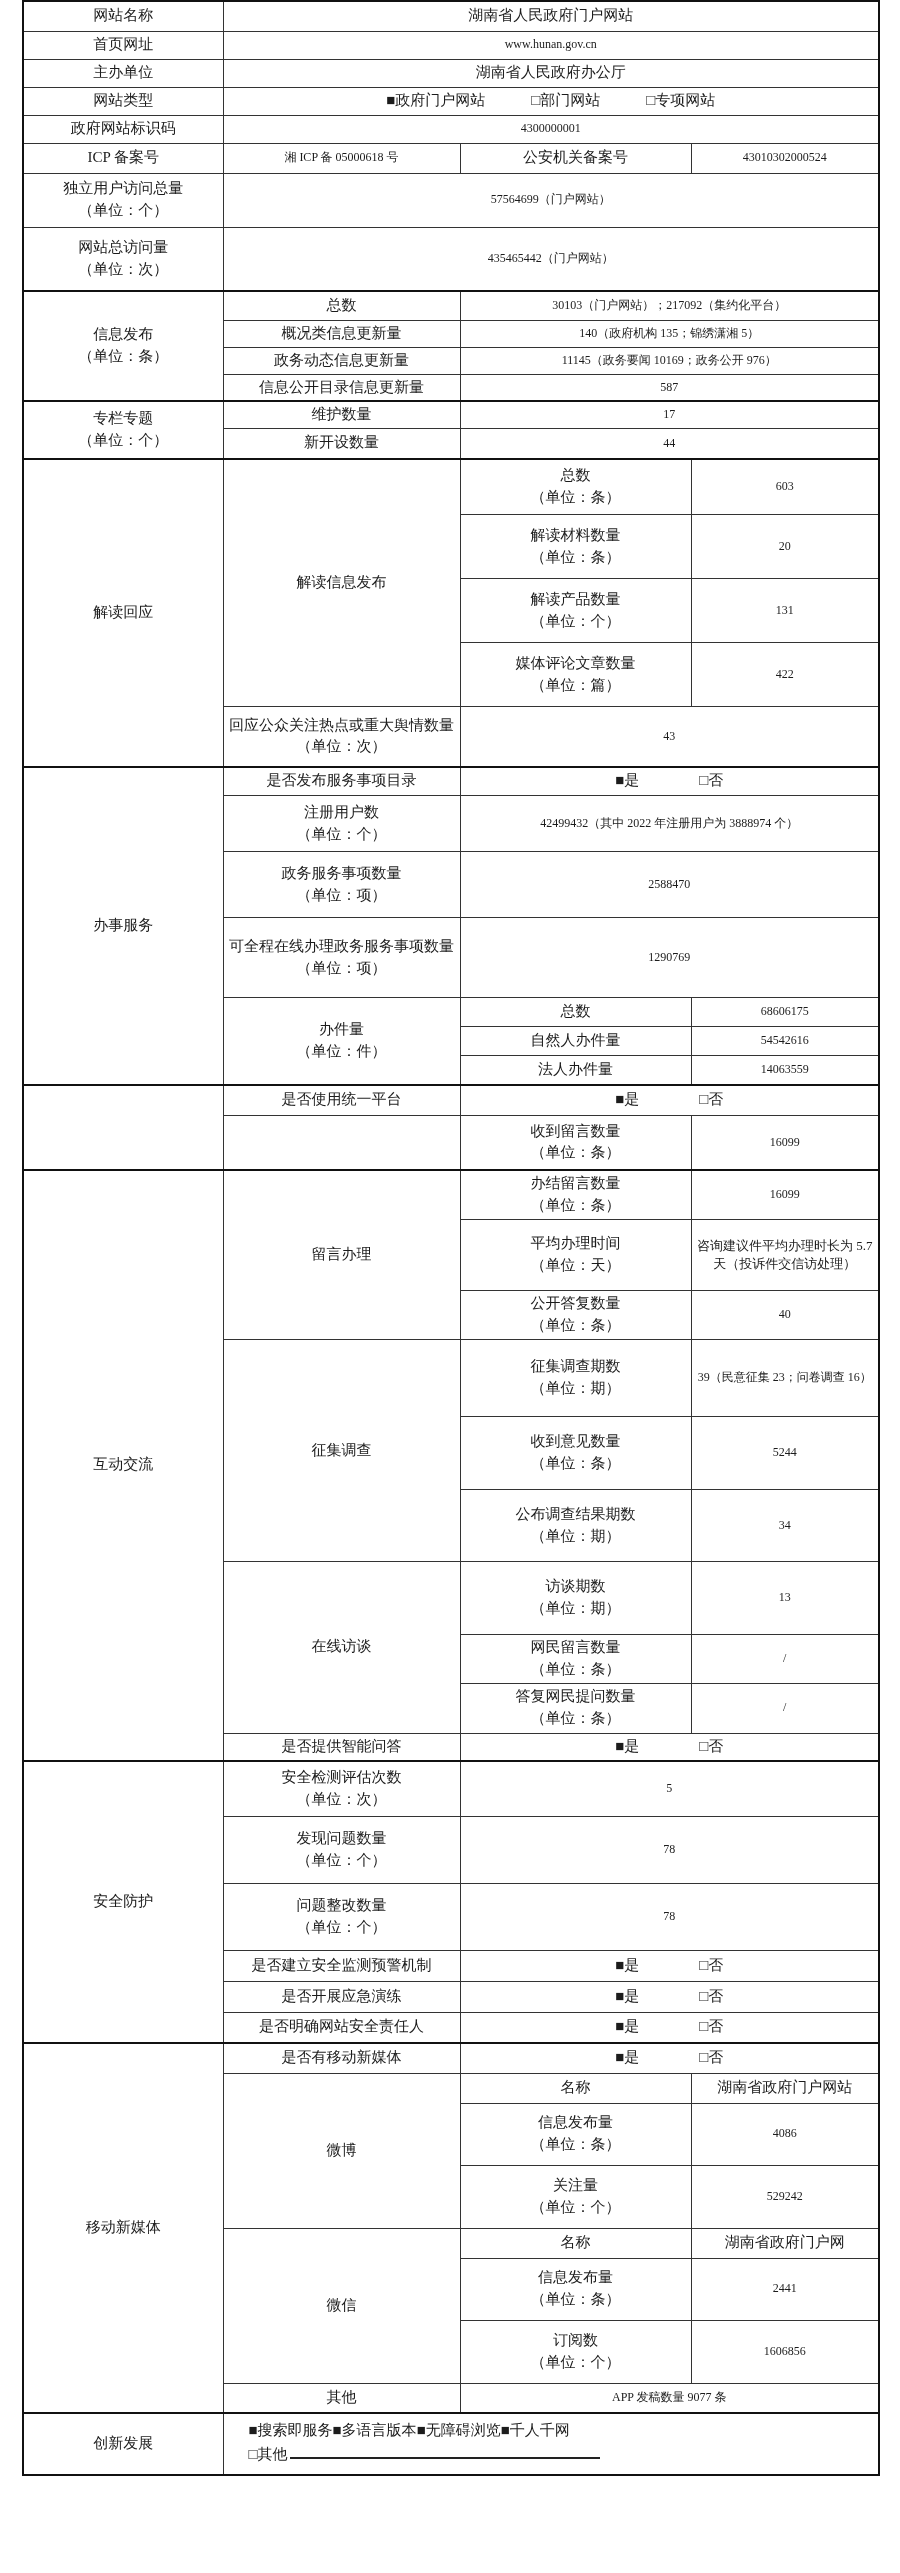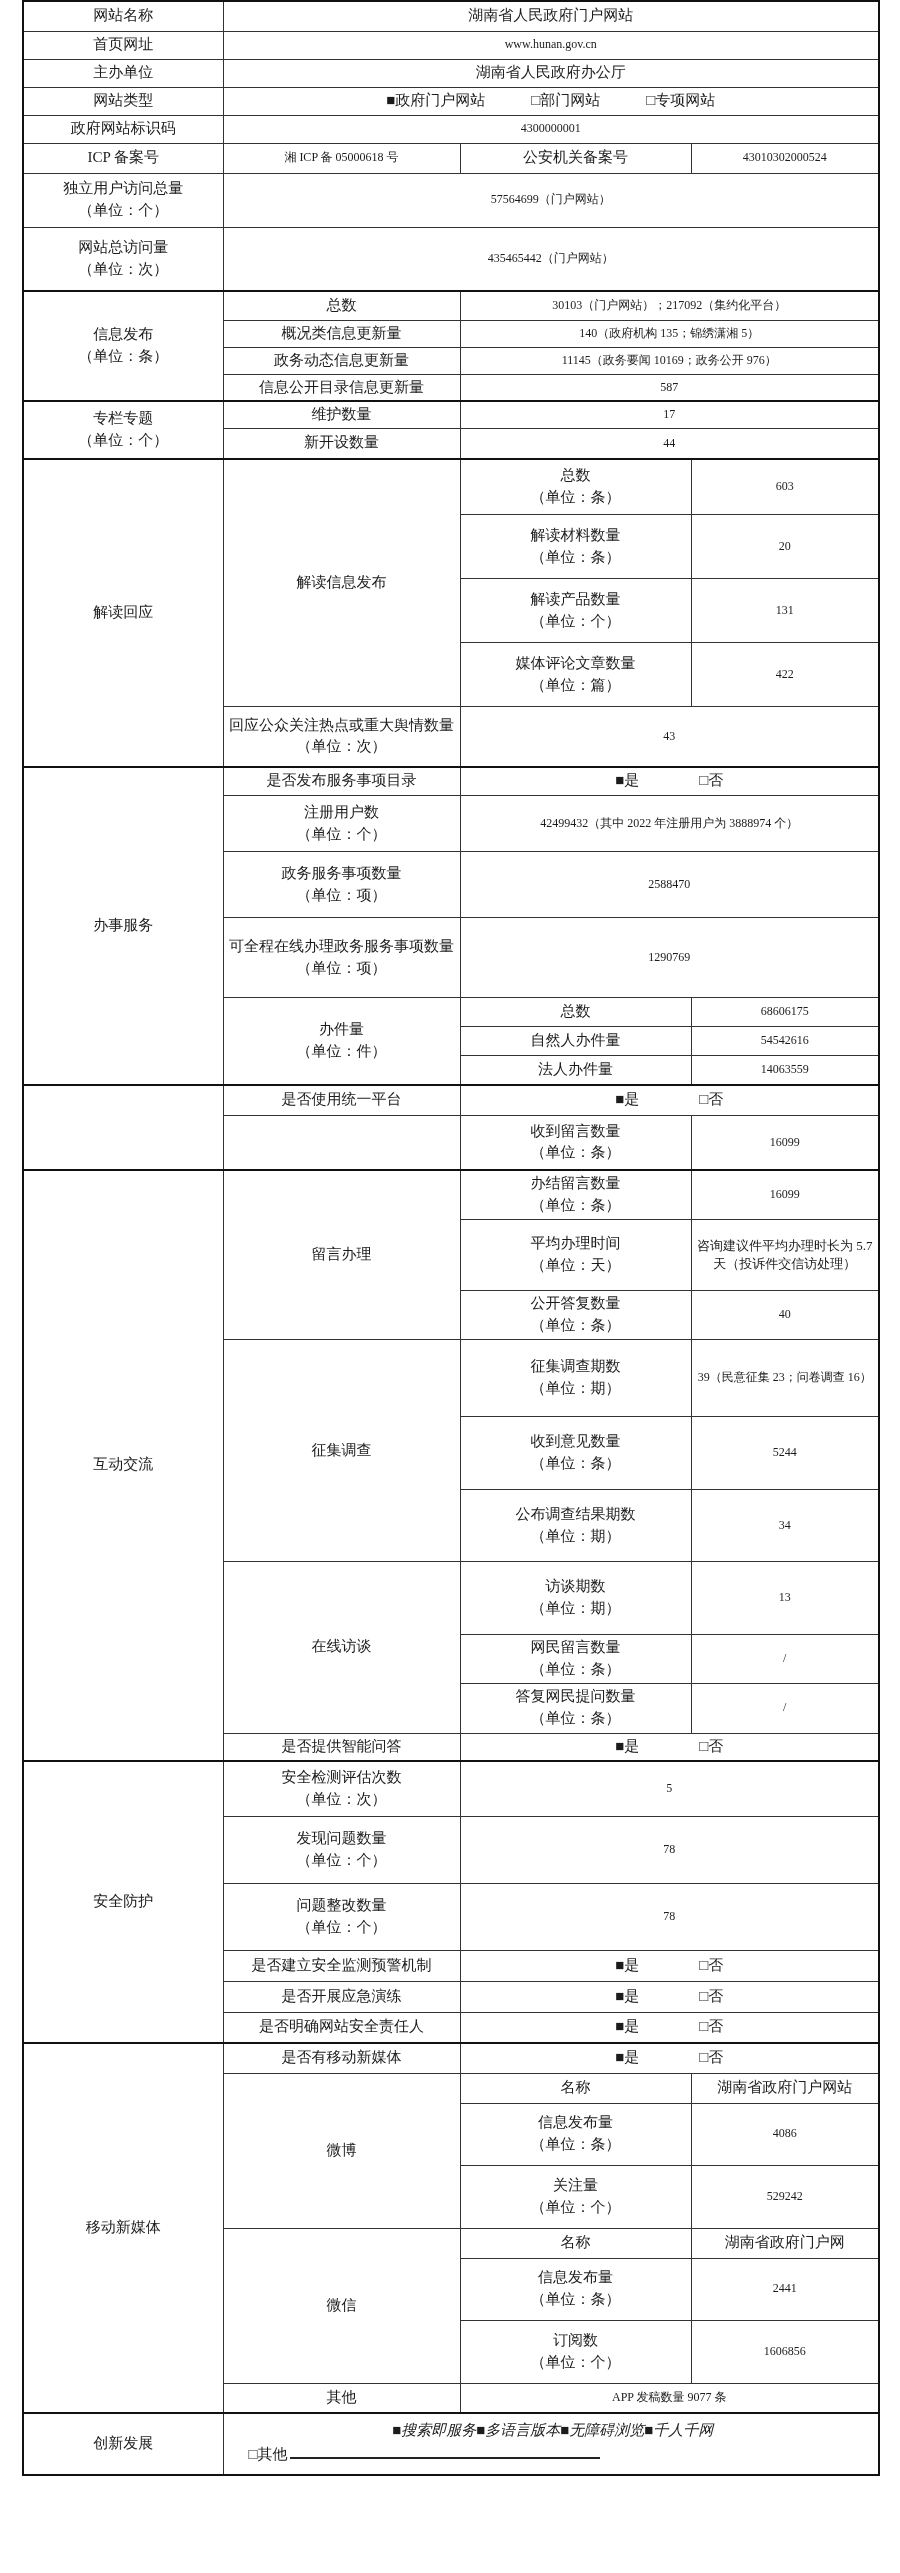--- a/index.html
+++ b/index.html
@@ -8,21 +8,21 @@
   .title { text-align:center; font-size:29px; font-weight:700; letter-spacing:1px; margin:16px 0 0 0; }
   .subtitle { text-align:center; font-size:16px; margin-top:15px; font-weight:600; }
   .reporter { font-size:15px; font-weight:600; margin:12px 0 3px 22px; }
   table.report { border-collapse:collapse; table-layout:fixed; width:856px; margin:0 0 10px 22px; border:2px solid #111; }
   td { border:1px solid #333; text-align:center; vertical-align:middle; font-size:15px; line-height:1.45; padding:2px 5px; }
   tr.sec > td { border-top:2px solid #111; }
   td.num, .num { font-family:Liberation Serif, serif; font-size:12px; }
   td.small { font-size:13px; line-height:1.4; }
   .yn span.opt + span.opt { margin-left:56px; }
   .types { display:flex; justify-content:center; gap:46px; }
-  .innov1 { display:flex; justify-content:center; padding:2px 16px 0 20px;font-style:italic; }
+  .innov1 { display:flex; justify-content:flex-start; padding:2px 16px 0 20px; }
   .innov2 { text-align:left; padding:2px 0 4px 20px; }
   .uline { display:inline-block; width:310px; border-bottom:2px solid #222; height:13px; margin-left:2px; }
   .lbl-line, .unit-line { display:block; }
 </style>
 </head>
 <body>
 
 <div class="page">
 
   <table class="report">

